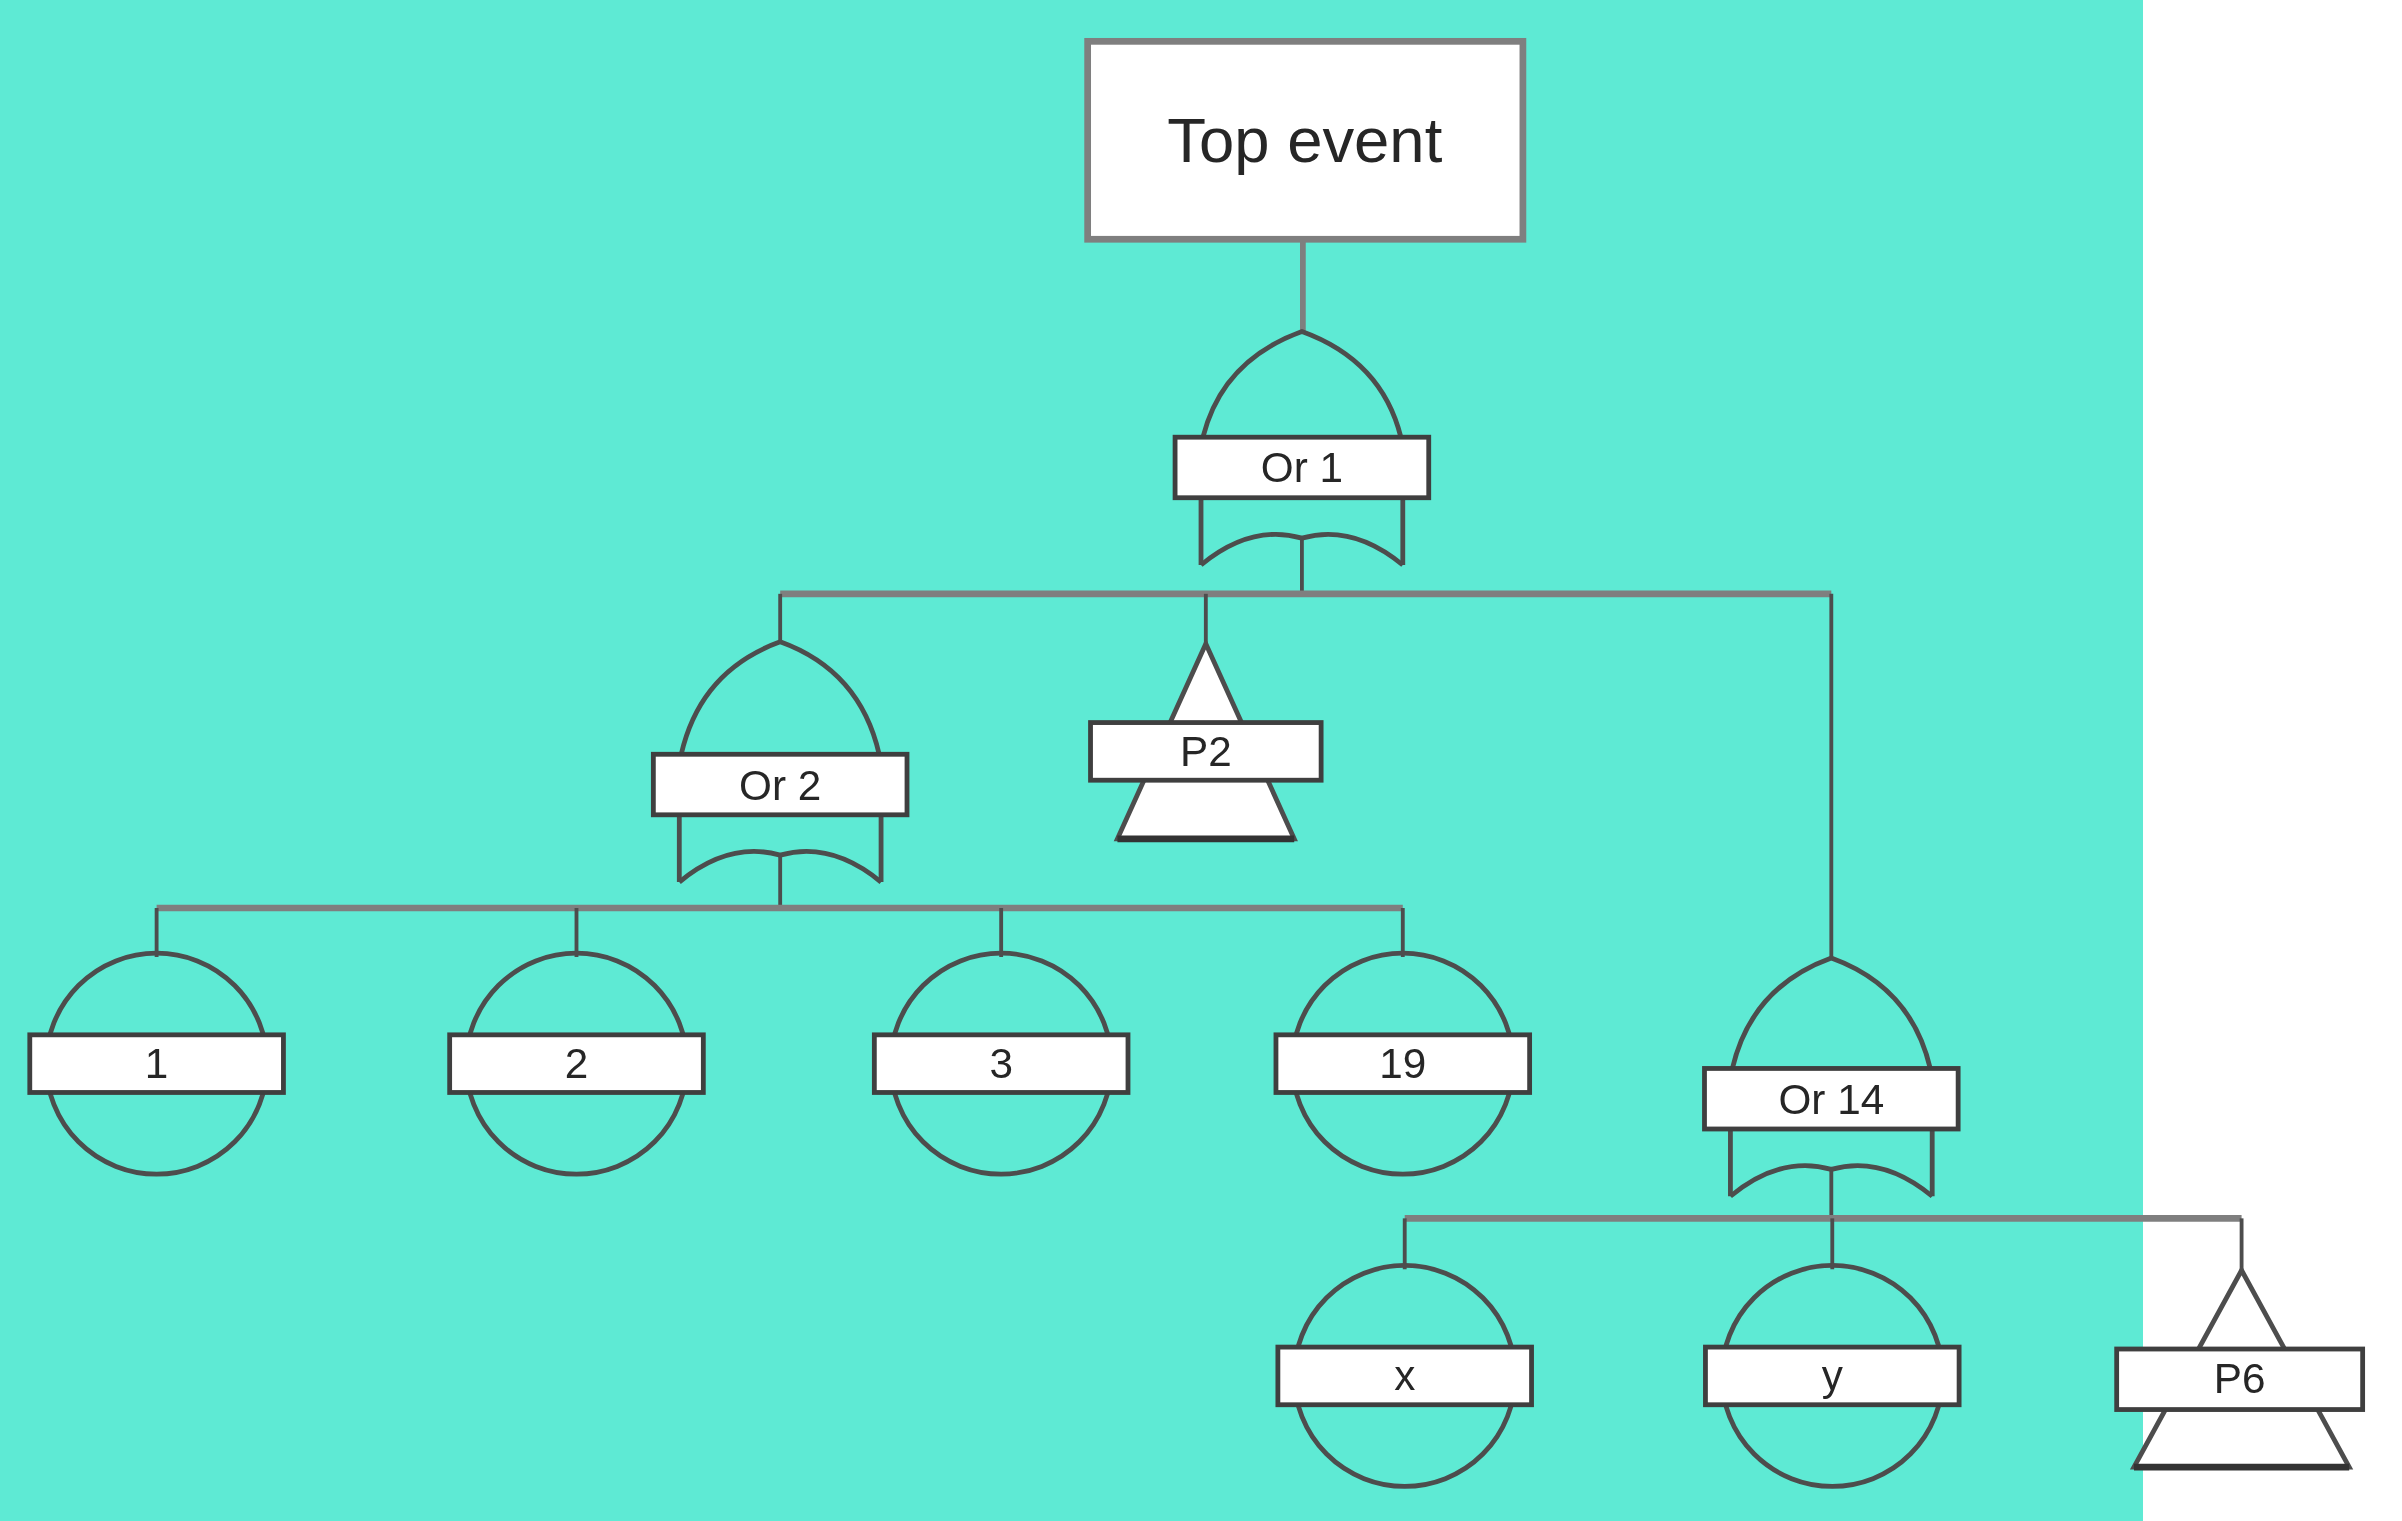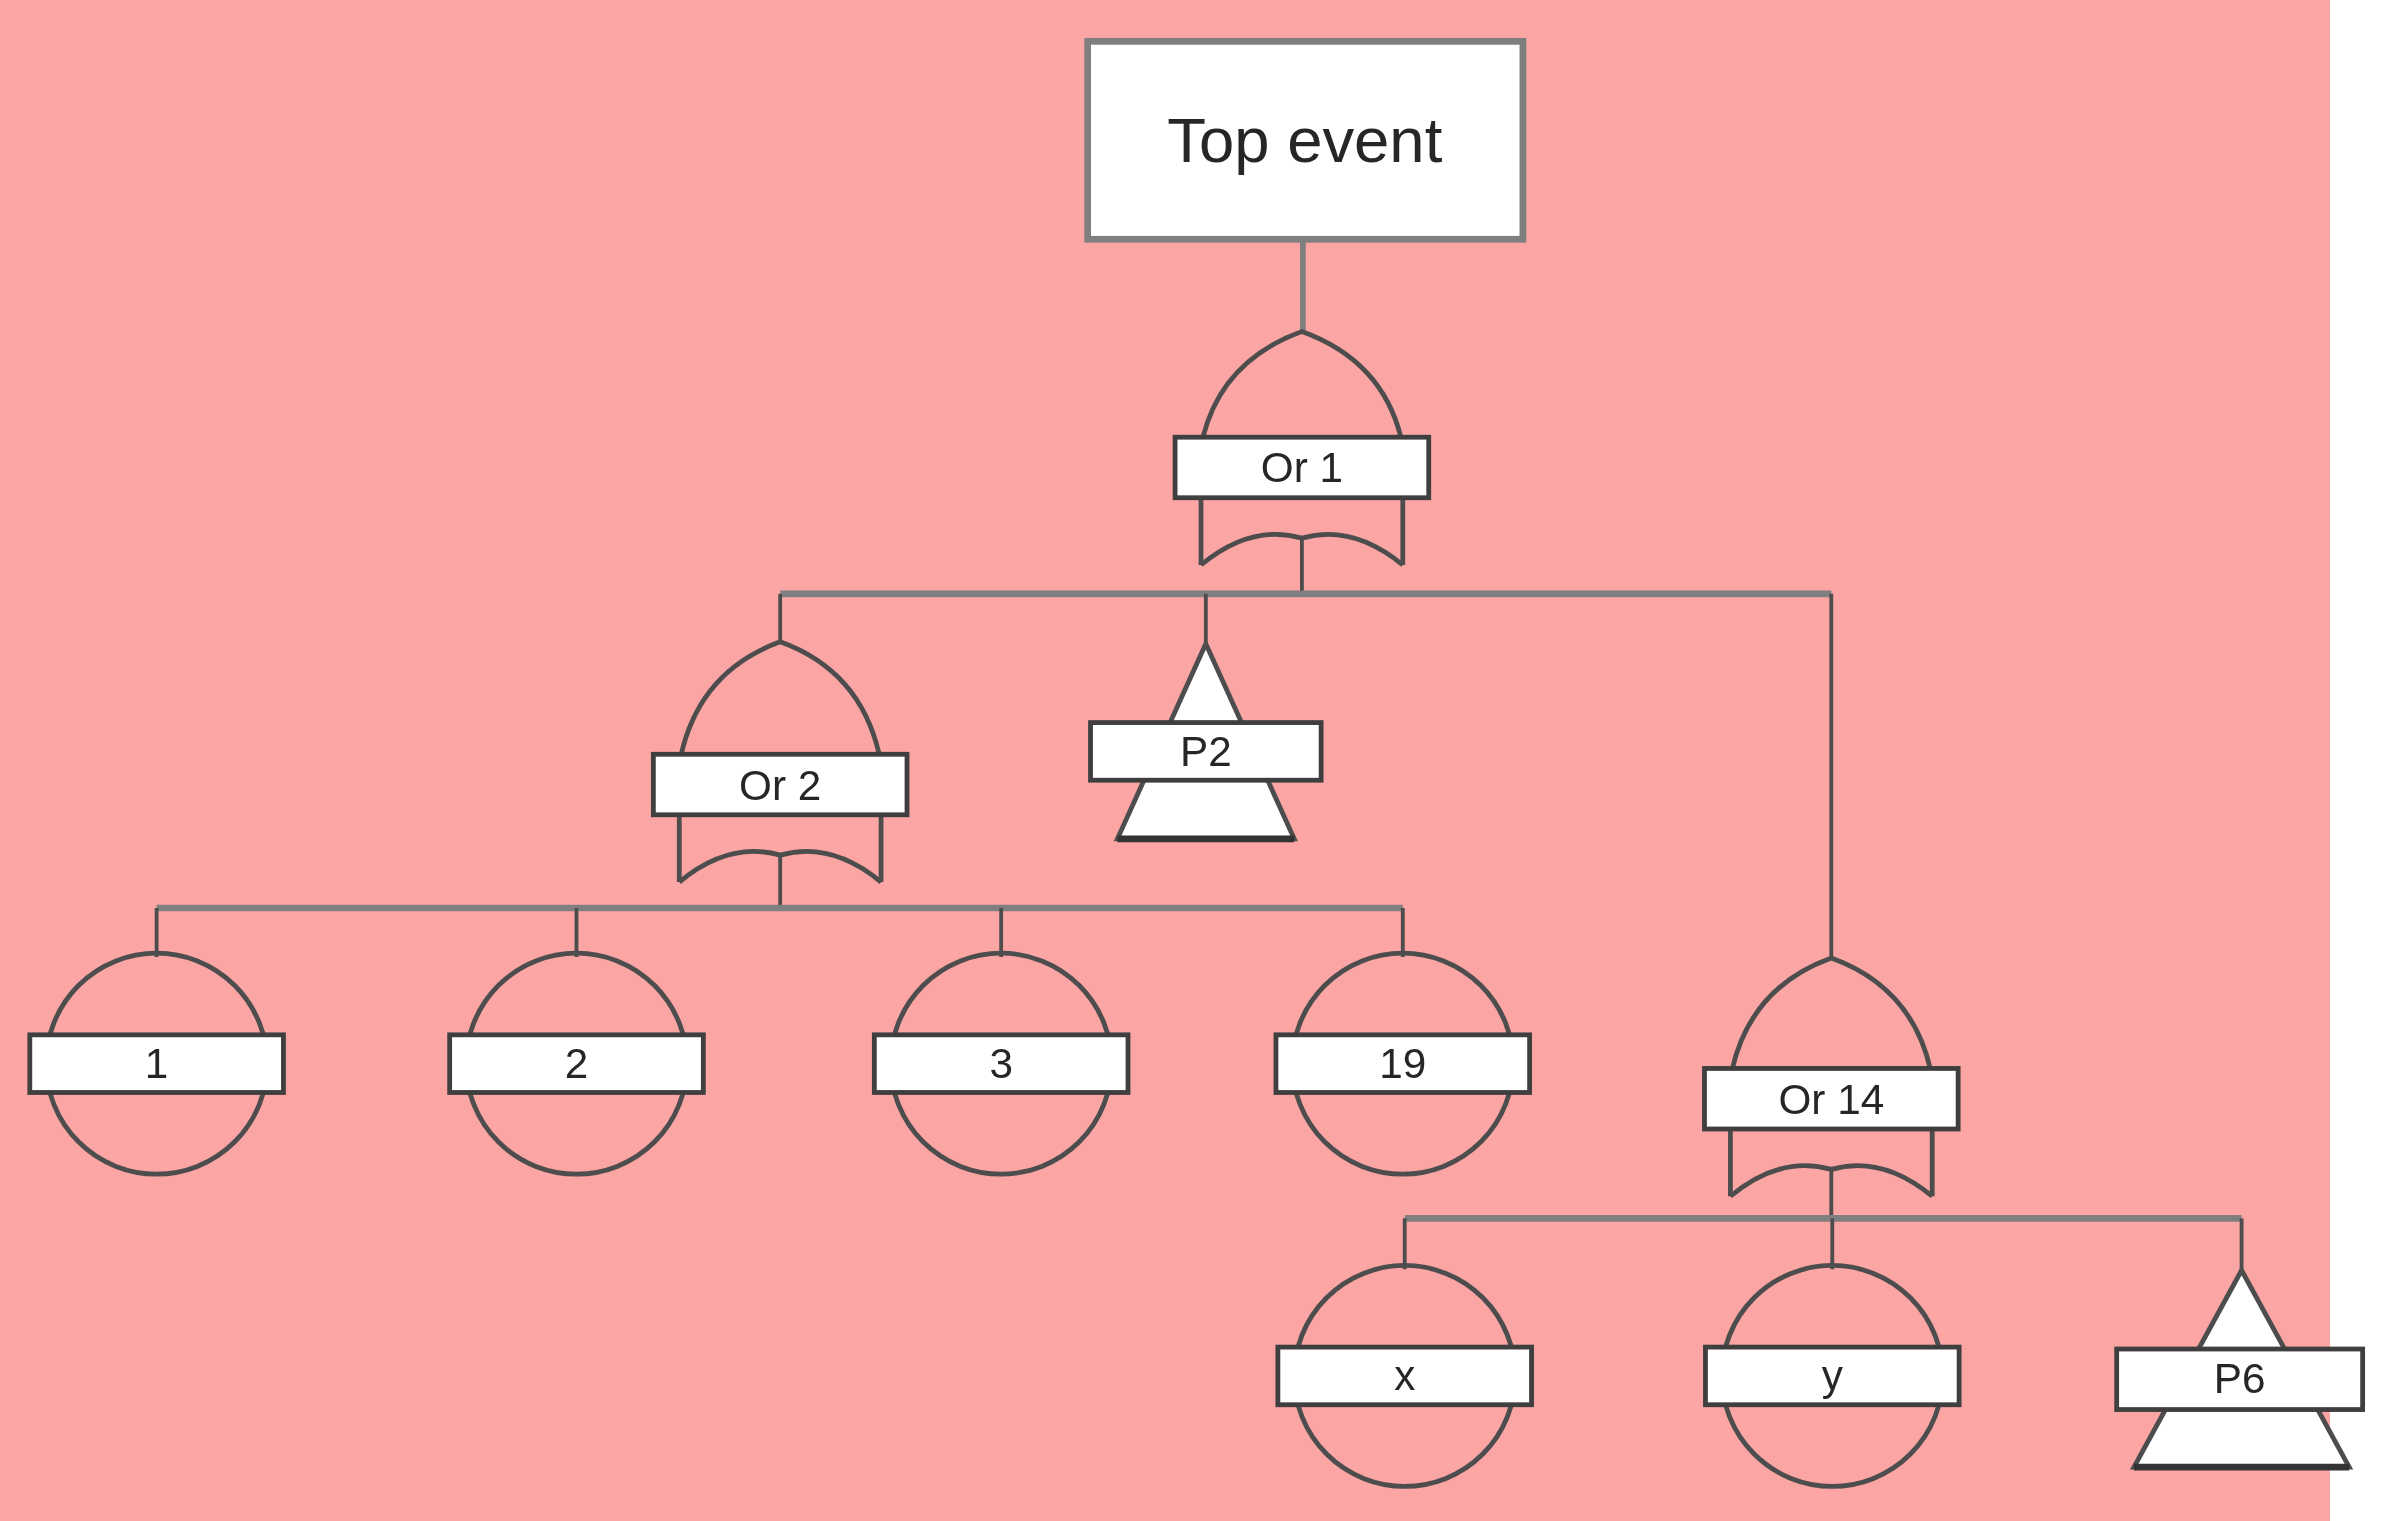--- a/index.html
+++ b/index.html
@@ -1,16 +1,16 @@
 <!DOCTYPE html>
 <html><head>
 <meta charset="utf-8">
 <style>
   html, body { margin: 0; padding: 0; background: #ffffff; }
-  .stage { width: 2330px; height: 1522px; background: #fca5a5; }
+  .stage { width: 2143px; height: 1522px; background: #5eead4; }
   svg { display: block; }
   text {
     font-family: "Liberation Sans", sans-serif;
     fill: #262626;
   }
   .lbl  { font-size: 44px; }
   .big  { font-size: 66px; }
   .connector { stroke: #7f7f7f; stroke-width: 7; fill: none; stroke-linecap: butt; }
   .graystub  { stroke: #7f7f7f; stroke-width: 6; fill: none; }
   .vline     { stroke: #4d4d4d; stroke-width: 4; fill: none; }

